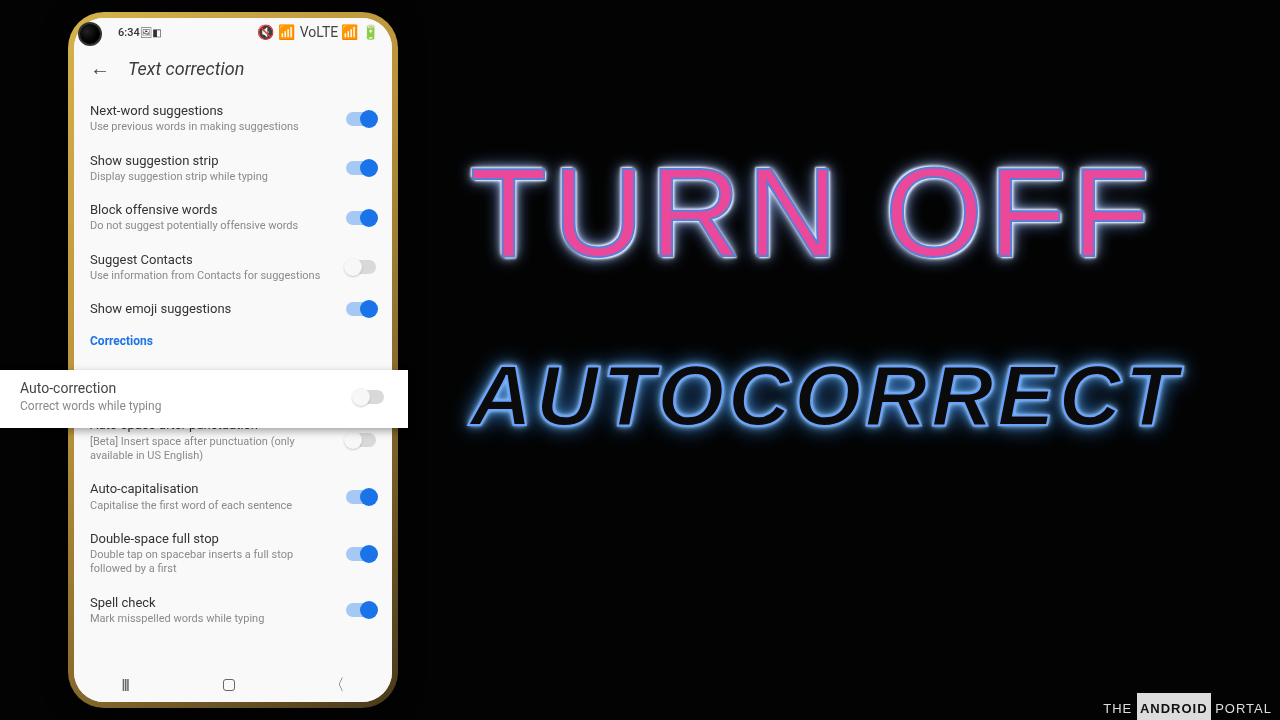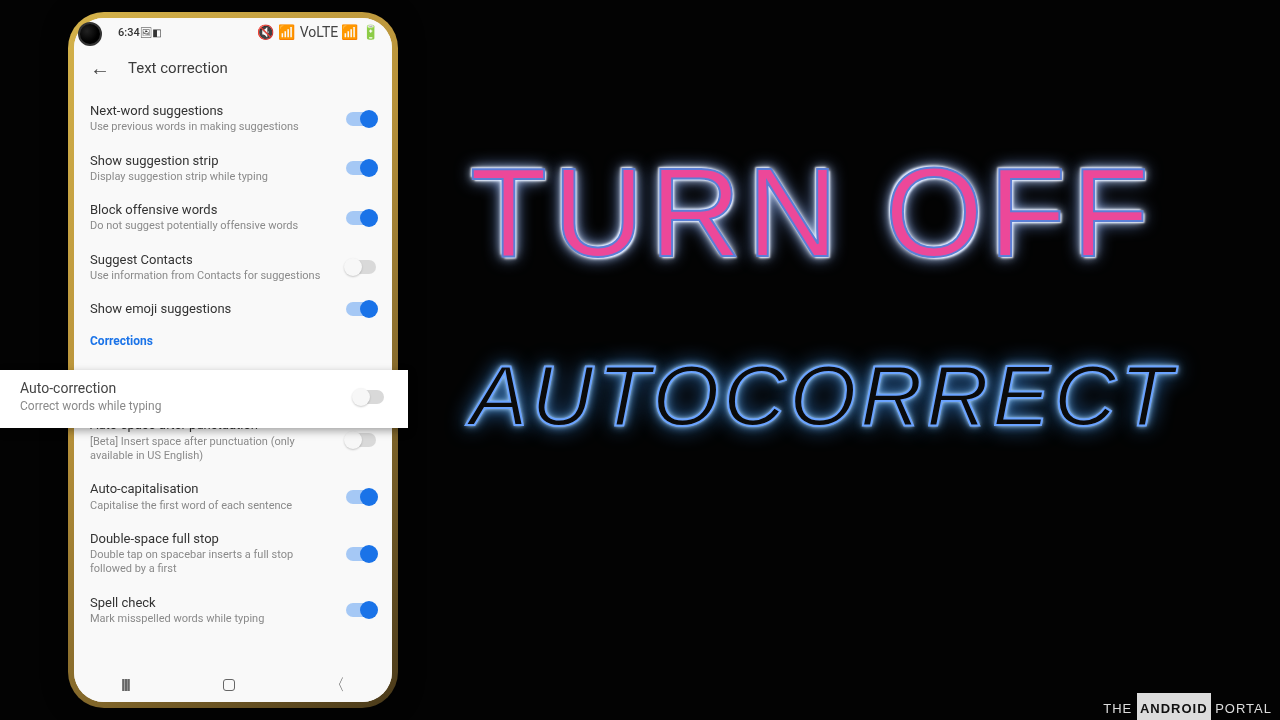--- a/index.html
+++ b/index.html
@@ -60,21 +60,21 @@
 
   
   .header {
     display: flex;
     align-items: center;
     gap: 18px;
     padding: 10px 16px 14px 16px;
     background: #f9f9f9;
   }
   .back-arrow { font-size: 20px; color: #444; }
-  .header-title { font-size: 15px; color: #3c3c3c; font-weight: 400; }
+  .header-title { font-size: 18px; color: #3c3c3c; font-weight: 400; font-style: italic; }
 
   
   .list { padding: 0 16px; }
   .row {
     display: flex;
     align-items: center;
     justify-content: space-between;
     padding: 9px 0 9px 0;
     gap: 10px;
   }
@@ -124,21 +124,21 @@
     bottom: 0; left: 0; right: 0;
     height: 34px;
     display: flex;
     justify-content: space-around;
     align-items: center;
     color: #666;
     font-size: 14px;
     background:#f9f9f9;
   }
   .nav-item { font-size: 16px; }
-  .nav-recents { letter-spacing: -2px; font-weight:700; }
+  .nav-recents { letter-spacing: -2px; font-weight:400; }
   .nav-home { width:12px; height:12px; border:1.5px solid #666; border-radius:3px; display:inline-block;}
 
   
   .hero {
     position: absolute;
     left: 470px;
     top: 150px;
     width: 780px;
   }
   .hero-line1 {
@@ -152,21 +152,21 @@
       0 0 4px #fff,
       0 0 10px #e5f0ff,
       0 0 18px #7ea8ff,
       2px 2px 2px #fff,
       -2px -2px 2px #fff;
     line-height: 1.0;
   }
   .hero-line2 {
     margin-top: 70px;
     font-family: "Arial Narrow", Arial, sans-serif;
-    font-weight: 400;
+    font-weight: 700;
     font-size: 86px;
     letter-spacing: 4px;
     color: #0b0b0b;
     -webkit-text-stroke: 2px #6aa3ff;
     text-shadow:
       0 0 4px #bfe1ff,
       0 0 10px #7dc1ff,
       0 0 22px #3e98ff,
       0 0 2px #fff;
     font-style: italic;

